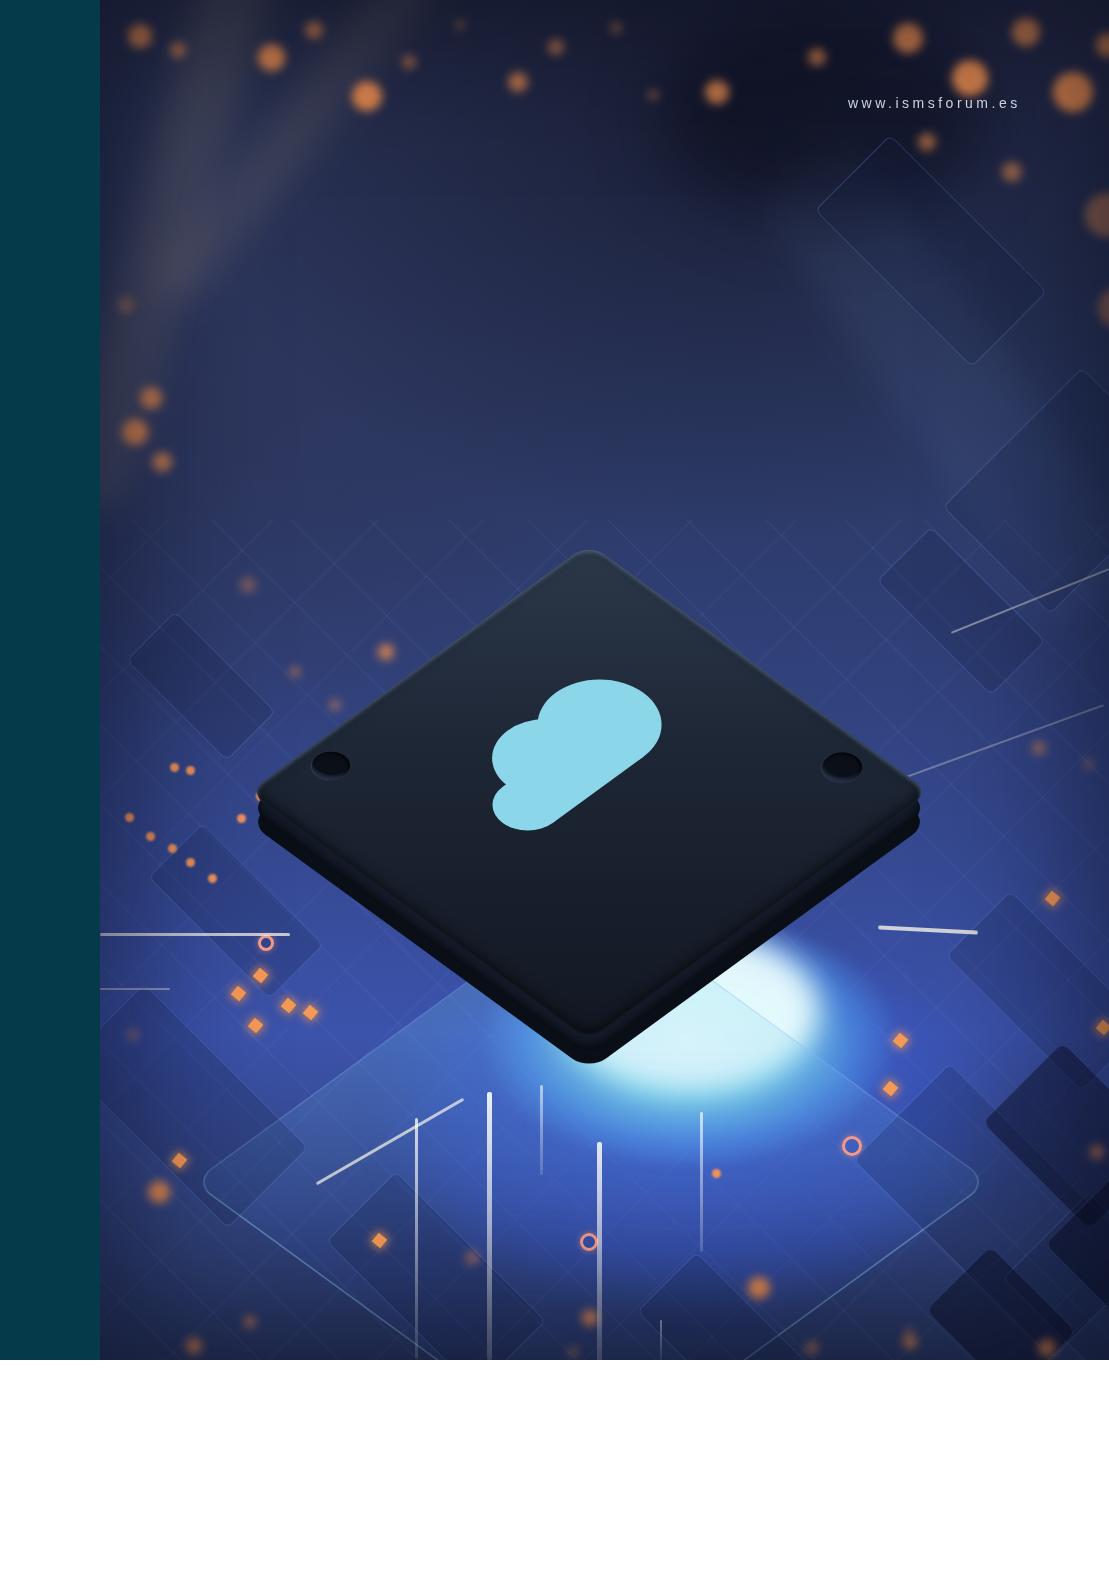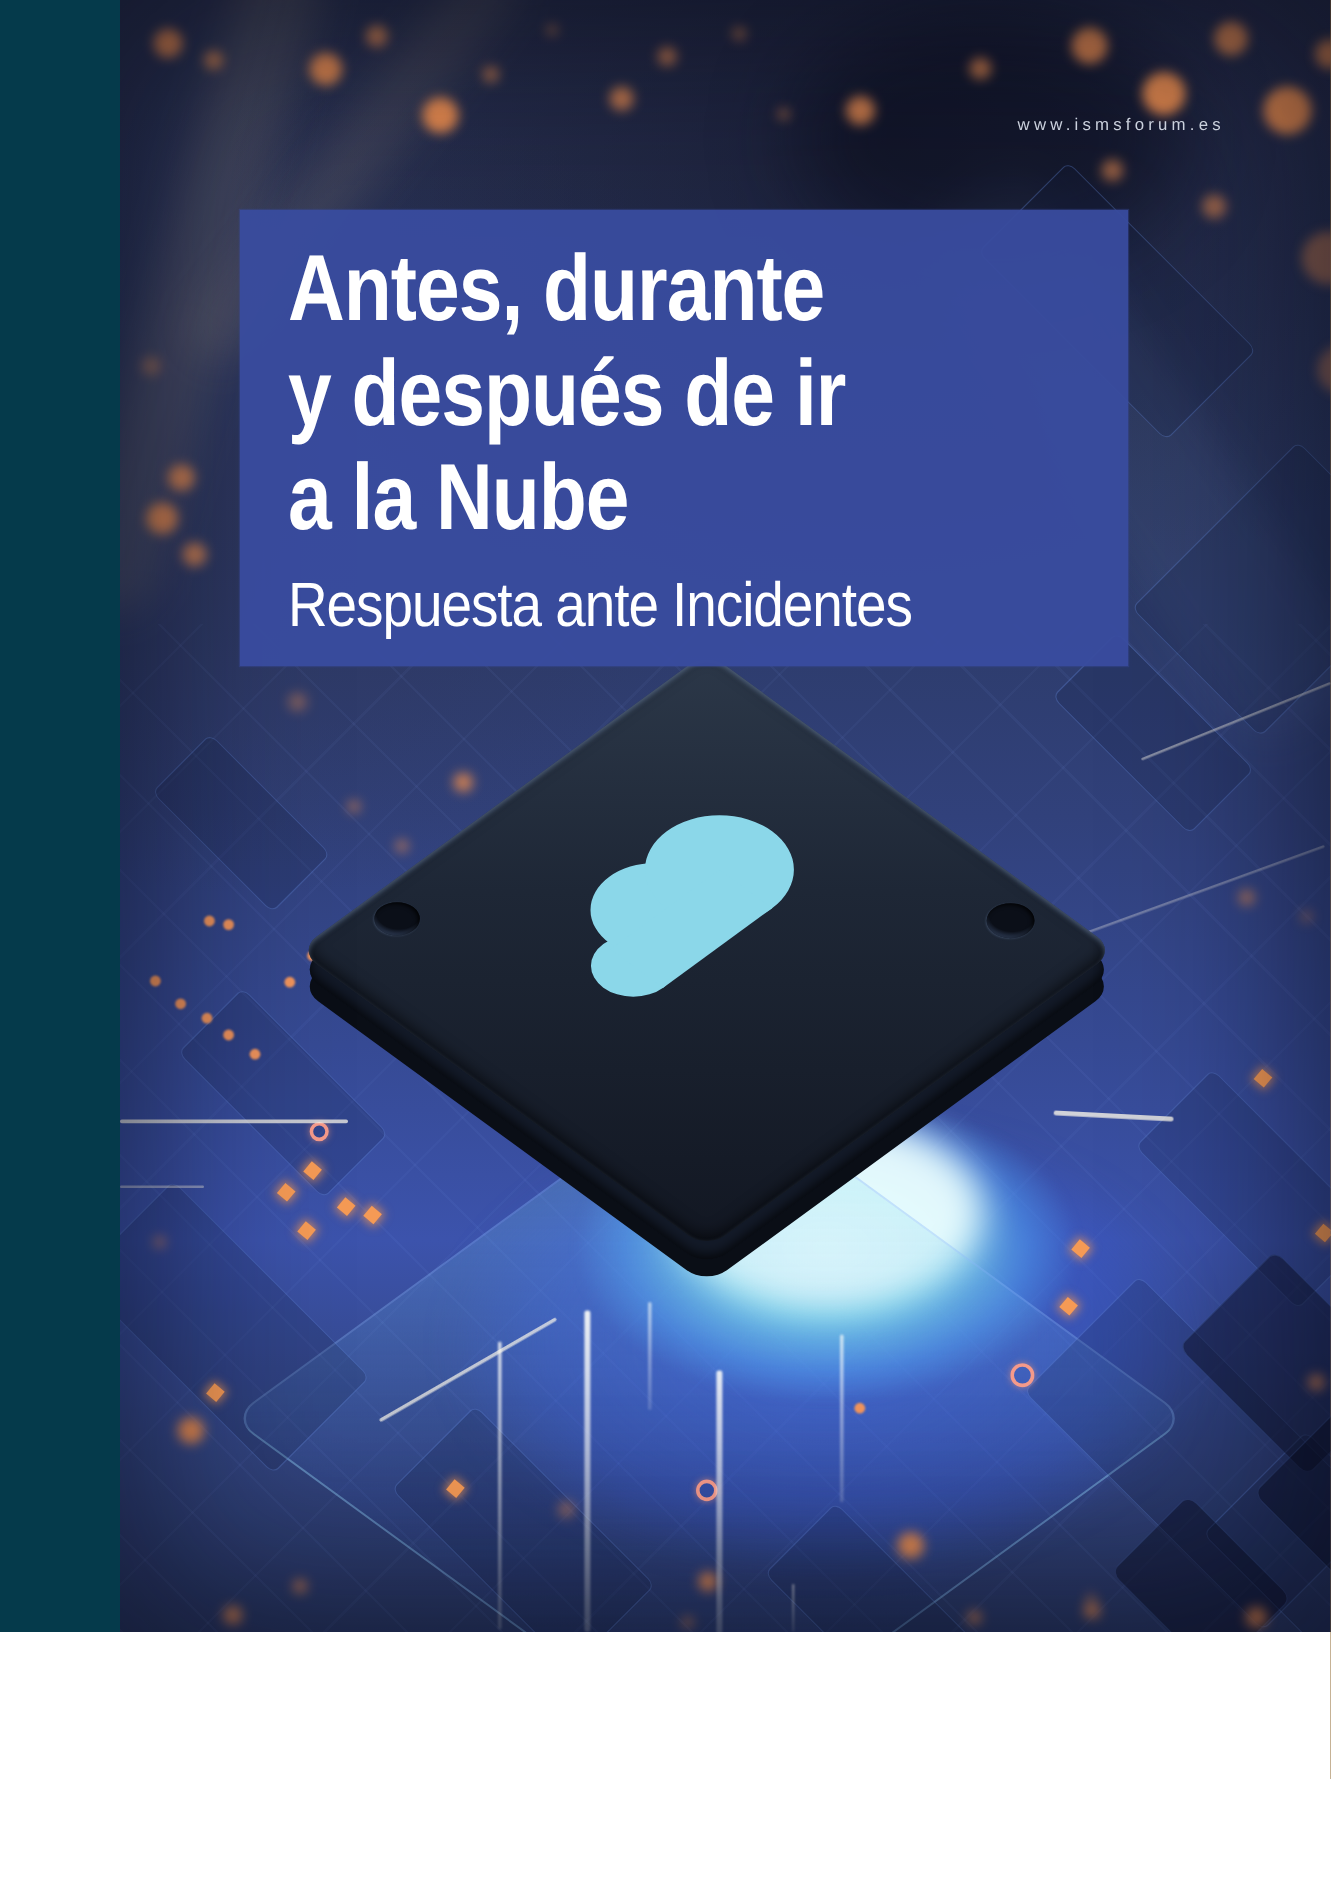--- a/index.html
+++ b/index.html
@@ -2,21 +2,21 @@
 <html style="--sidebar_teal: #053a4b; --title_box_blue: #3a4da0; --cloud_blue: #8bd7e9; --isms_navy: #1c4356; --isms_red: #b1202f; --forum_gray: #9d9d9d; --csa_blue: #2056a7; --csa_orange: #f68c2c; --glow_cyan: #7de2ea; --bokeh_orange: #e78a4e;"><head>
 <meta charset="utf-8">
 <style>
   :root{
     --sidebar_teal:#053a4b; --title_box_blue:#3a4da0; --cloud_blue:#8bd7e9;
     --isms_navy:#1c4356; --isms_red:#b1202f; --forum_gray:#9d9d9d;
     --csa_blue:#2056a7; --csa_orange:#f68c2c; --glow_cyan:#7de2ea; --bokeh_orange:#e78a4e;
   }
   html,body{margin:0;padding:0;background:#666;}
   .page{position:relative;width:1109px;height:1569px;margin:0 auto;overflow:hidden;
-        background:#a16207;font-family:"Liberation Sans",sans-serif;}
+        background:#1d4ed8;font-family:"Liberation Sans",sans-serif;}
   
   .strip{position:absolute;left:0;top:0;width:100px;height:1360px;background:var(--sidebar_teal);z-index:30;}
   
   .photo{position:absolute;left:100px;top:0;width:1009px;height:1360px;overflow:hidden;z-index:1;
     background:
       radial-gradient(900px 700px at 62% 9%, rgba(18,20,38,.55), transparent 60%),
       radial-gradient(700px 520px at 12% 30%, rgba(46,54,92,.8), transparent 65%),
       linear-gradient(180deg,#272e4c 0%,#293357 16%,#2c3a66 34%,#31417b 50%,#364a94 64%,#3c53ac 76%,#32447f 89%,#293763 100%);}
   .photo *{position:absolute;}
   .mesh{left:0;top:520px;width:100%;height:840px;opacity:.8;
@@ -211,28 +211,20 @@
       <div class="trc" style="left: 720px; top: 180px; width: 220px; height: 140px;"></div>
       <div class="trd" style="left: 900px; top: 1060px; width: 150px; height: 150px;"></div>
       <div class="trd" style="left: 960px; top: 1190px; width: 130px; height: 130px;"></div>
       <div class="trd" style="left: 840px; top: 1260px; width: 120px; height: 120px;"></div>
     </div>
 
   <div class="strip"></div>
 
   <div class="urlTop">www.ismsforum.es</div>
 
-  <div class="titleBox">
-    <div class="titleLines">
-      <div>Antes, durante</div>
-      <div>y después de ir</div>
-      <div>a la Nube</div>
-    </div>
-    <div class="subtitle">Respuesta ante Incidentes</div>
-  </div>
 
   <div class="footer">
 
     <div class="chapterWrap">
       
       
     </div>
   </div>
 </div>
 

